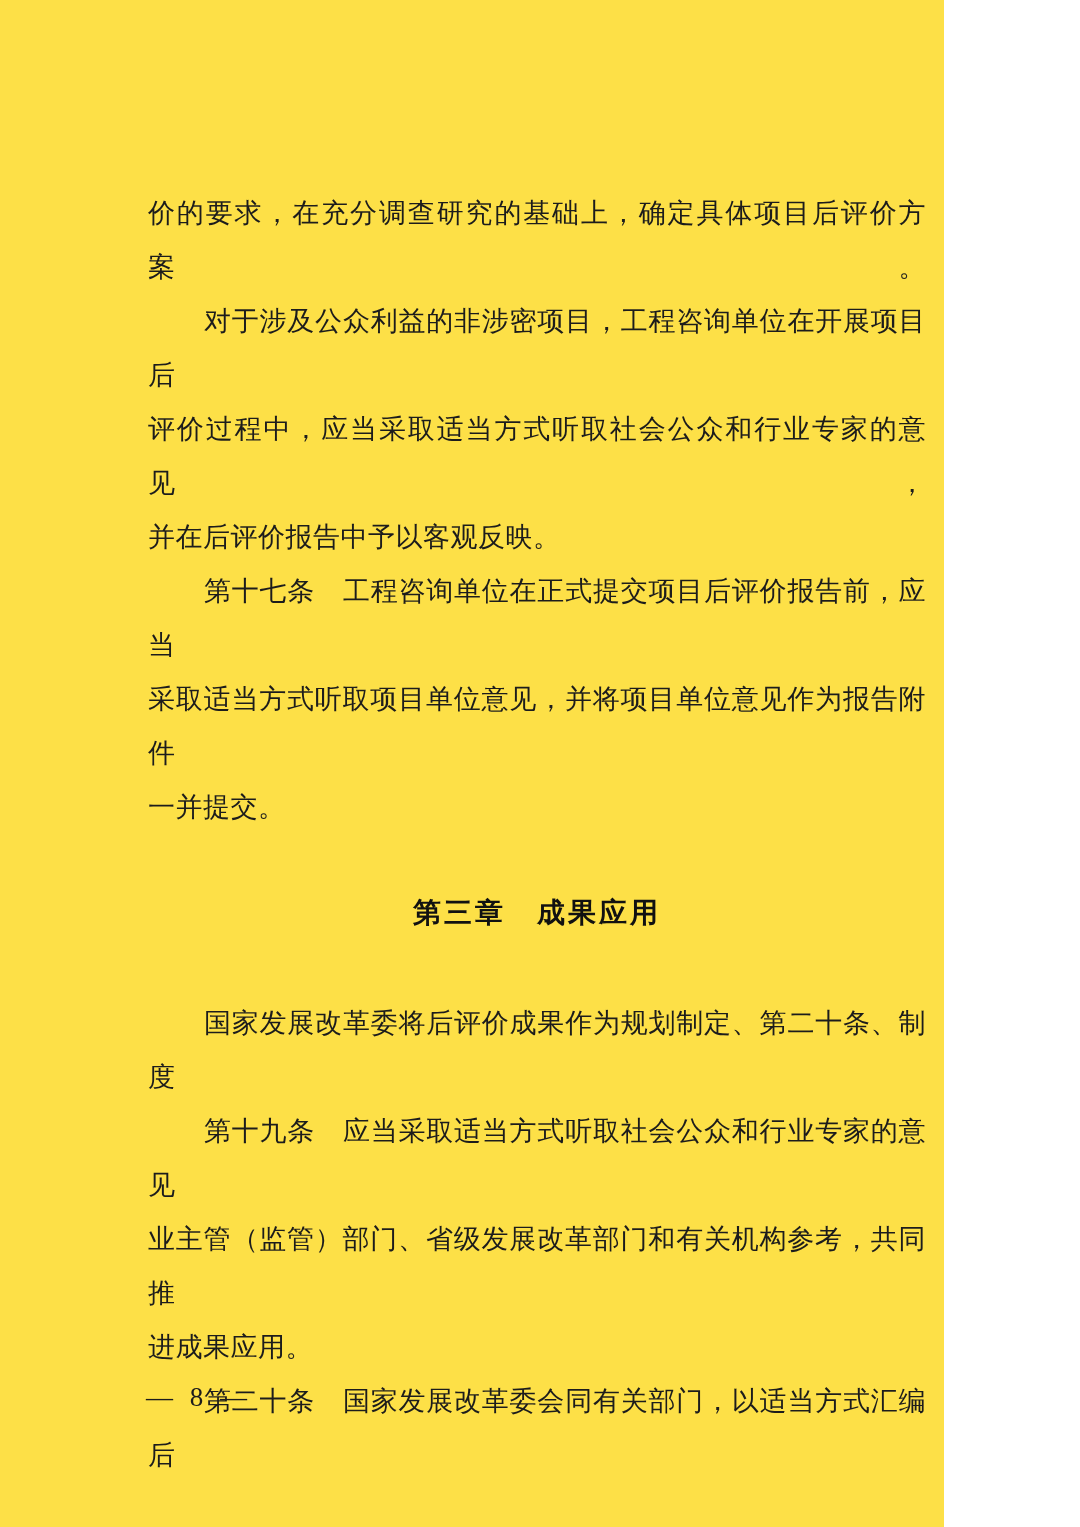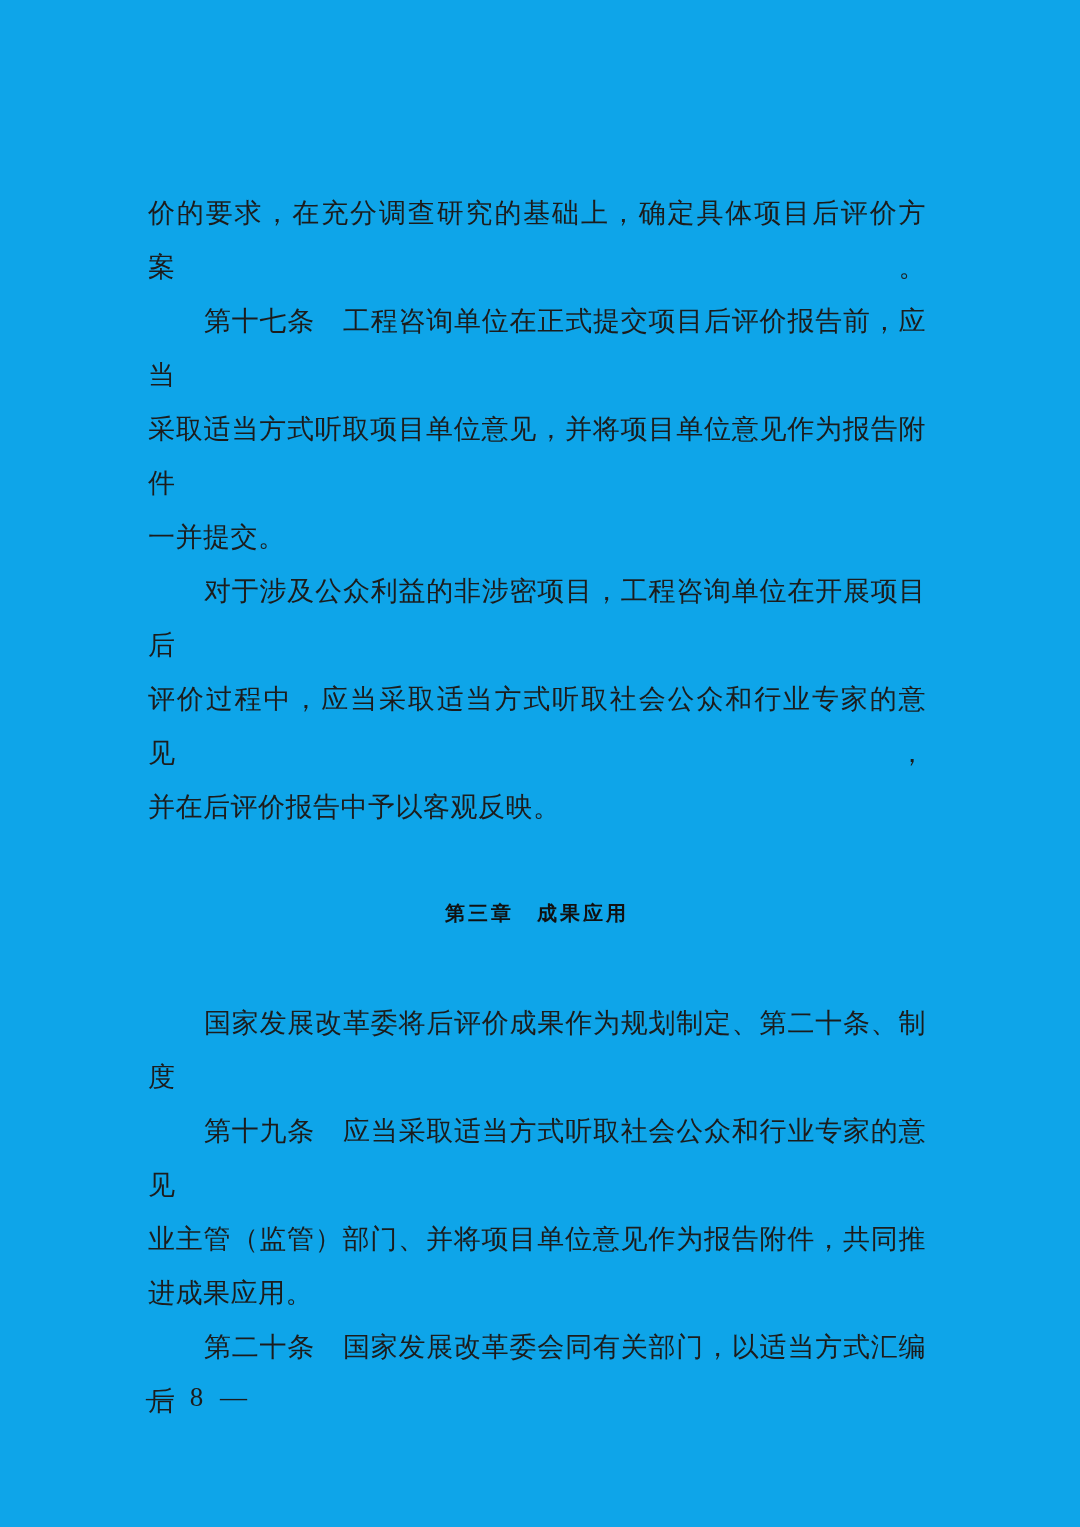--- a/index.html
+++ b/index.html
@@ -2,23 +2,23 @@
 <html><head>
 <meta charset="utf-8">
 <style>
   html, body {
     margin: 0;
     padding: 0;
     background: #ffffff;
   }
   .page {
     position: relative;
-    width: 1080px;
+    width: 944px;
     height: 1527px;
-    background: #0ea5e9;
+    background: #fde047;
     overflow: hidden;
     color: #1c1c1c;
   }
   .content {
     position: absolute;
     left: 148px;
     top: 186px;
     width: 778px;
     font-family: "Liberation Serif", "DejaVu Serif", serif;
     font-size: 27px;
@@ -39,21 +39,21 @@
   }
   .line.indent {
     text-indent: 56px;
   }
   .chapter-heading {
     margin: 52px 0 56px 0;
     line-height: 54px;
     text-align: center;
     font-family: "Liberation Sans", "DejaVu Sans", sans-serif;
     font-weight: bold;
-    font-size: 20px;
+    font-size: 28px;
     letter-spacing: 3px;
     color: #111111;
   }
   .footer {
     position: absolute;
     left: 146px;
     top: 1382px;
     font-family: "Liberation Serif", "DejaVu Serif", serif;
     font-size: 27px;
     letter-spacing: 5px;
@@ -64,41 +64,41 @@
 <body>
 
 <div class="page">
   <div class="content">
 
     <div class="para">
       <p class="line fill">价的要求，在充分调查研究的基础上，确定具体项目后评价方案。</p>
     </div>
 
     <div class="para">
+      <p class="line indent fill">对于涉及公众利益的非涉密项目，工程咨询单位在开展项目后</p>
+      <p class="line fill">评价过程中，应当采取适当方式听取社会公众和行业专家的意见，</p>
+      <p class="line">并在后评价报告中予以客观反映。</p>
+    </div>
+
+    <div class="para">
       <p class="line indent fill">第十七条　工程咨询单位在正式提交项目后评价报告前，应当</p>
       <p class="line fill">采取适当方式听取项目单位意见，并将项目单位意见作为报告附件</p>
       <p class="line">一并提交。</p>
-    </div>
-
-    <div class="para">
-      <p class="line indent fill">对于涉及公众利益的非涉密项目，工程咨询单位在开展项目后</p>
-      <p class="line fill">评价过程中，应当采取适当方式听取社会公众和行业专家的意见，</p>
-      <p class="line">并在后评价报告中予以客观反映。</p>
     </div>
 
     <h2 class="chapter-heading">第三章　成果应用</h2>
 
 
     <div class="para">
       <p class="line indent fill">国家发展改革委将后评价成果作为规划制定、第二十条、制度</p>
     </div>
 
     <div class="para">
       <p class="line indent fill">第十九条　应当采取适当方式听取社会公众和行业专家的意见</p>
-      <p class="line fill">业主管（监管）部门、并将项目单位意见作为报告附件，共同推</p>
+      <p class="line fill">业主管（监管）部门、省级发展改革部门和有关机构参考，共同推</p>
       <p class="line">进成果应用。</p>
     </div>
 
     <div class="para">
       <p class="line indent fill">第二十条　国家发展改革委会同有关部门，以适当方式汇编后</p>
 
     </div>
 
   </div>
 

